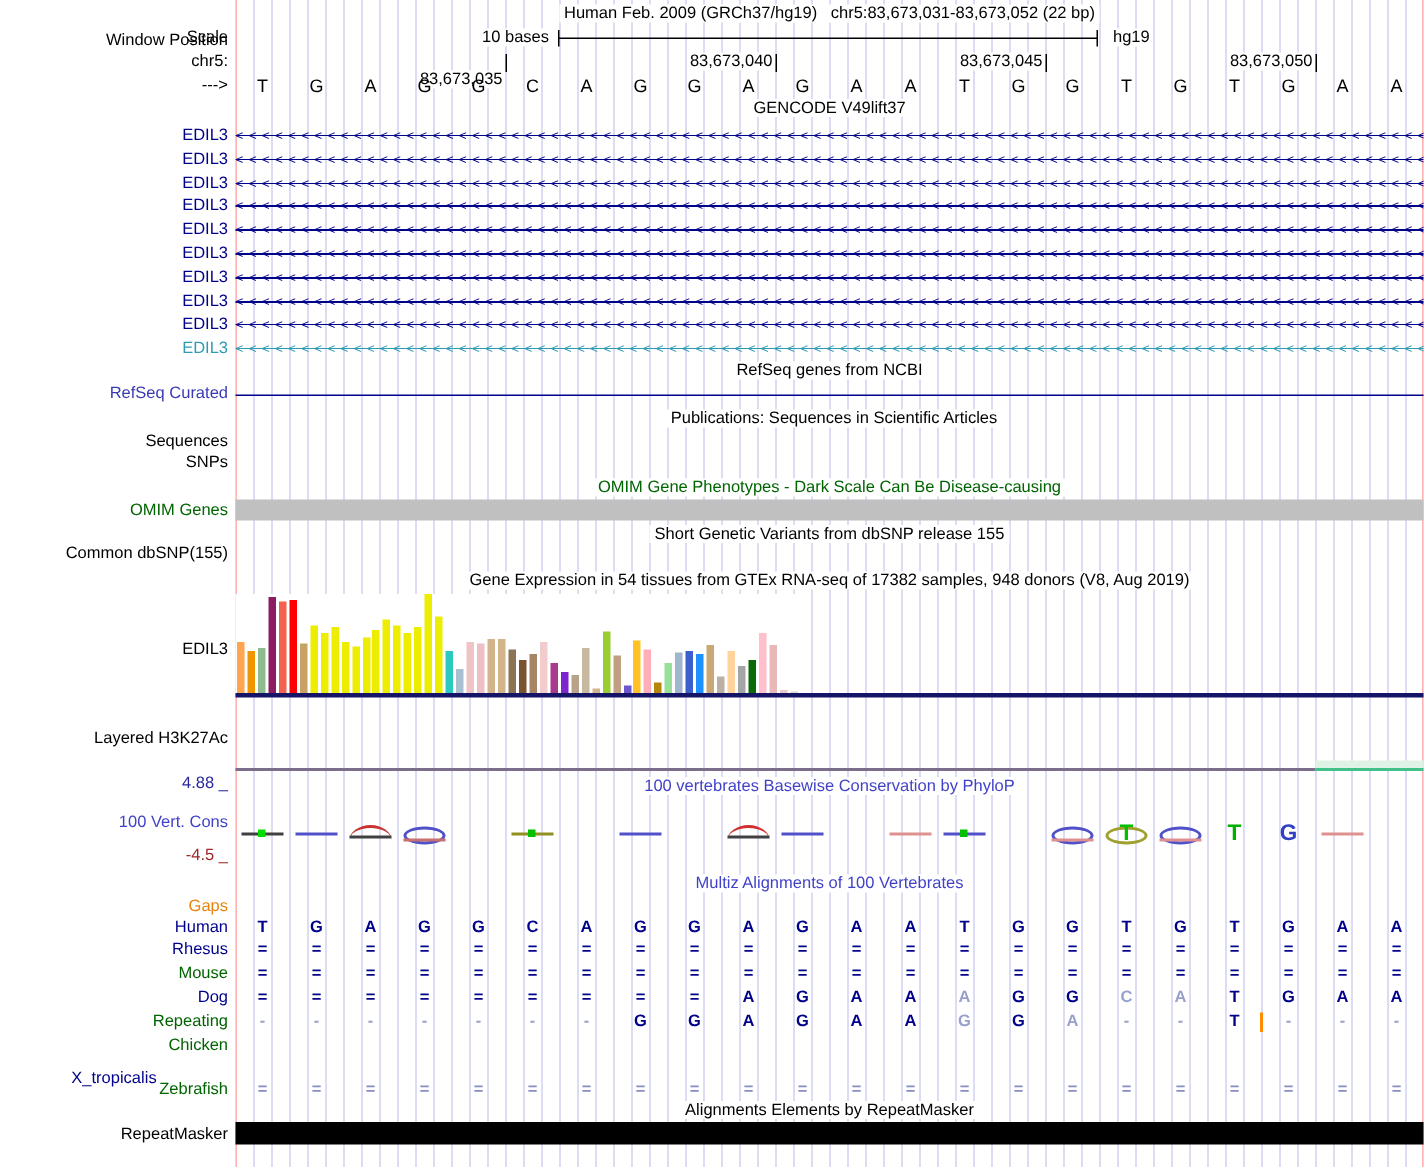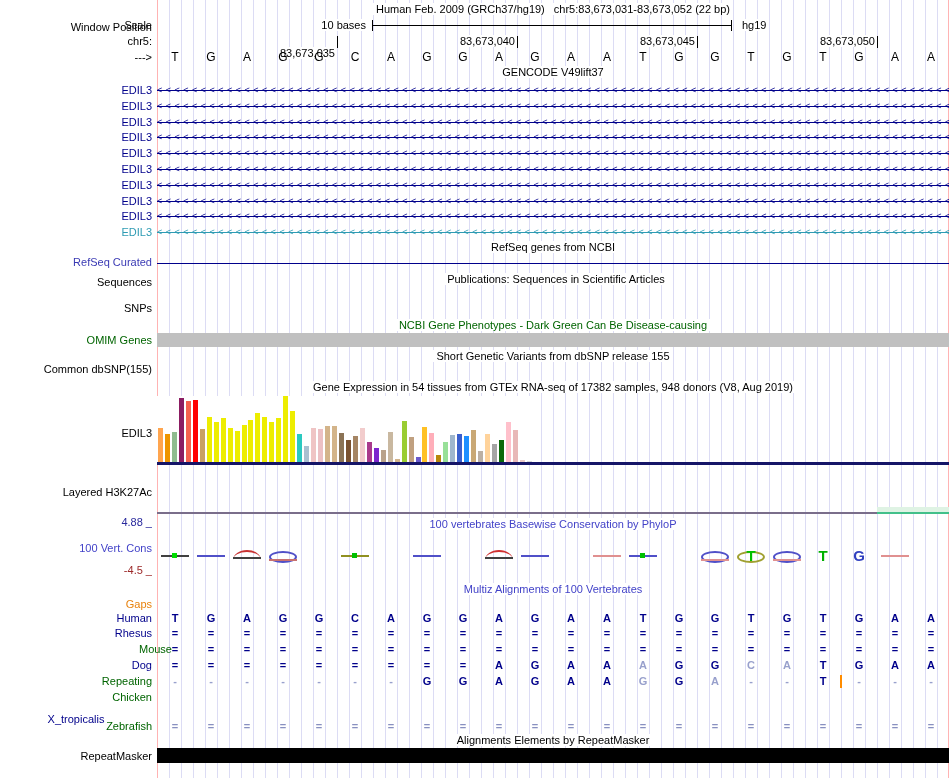--- a/index.html
+++ b/index.html
@@ -114,24 +114,24 @@
       <div class="txrow" style="top: 210.4px; color: rgb(0, 0, 139);">&lt;&lt;&lt;&lt;&lt;&lt;&lt;&lt;&lt;&lt;&lt;&lt;&lt;&lt;&lt;&lt;&lt;&lt;&lt;&lt;&lt;&lt;&lt;&lt;&lt;&lt;&lt;&lt;&lt;&lt;&lt;&lt;&lt;&lt;&lt;&lt;&lt;&lt;&lt;&lt;&lt;&lt;&lt;&lt;&lt;&lt;&lt;&lt;&lt;&lt;&lt;&lt;&lt;&lt;&lt;&lt;&lt;&lt;&lt;&lt;&lt;&lt;&lt;&lt;&lt;&lt;&lt;&lt;&lt;&lt;&lt;&lt;&lt;&lt;&lt;&lt;&lt;&lt;&lt;&lt;&lt;&lt;&lt;&lt;&lt;&lt;&lt;&lt;&lt;&lt;&lt;&lt;</div>
       <div class="llabel" style="top: 226.2px; color: rgb(46, 155, 179);">EDIL3</div>
       <div class="txrow" style="top: 226.2px; color: rgb(46, 155, 179);">&lt;&lt;&lt;&lt;&lt;&lt;&lt;&lt;&lt;&lt;&lt;&lt;&lt;&lt;&lt;&lt;&lt;&lt;&lt;&lt;&lt;&lt;&lt;&lt;&lt;&lt;&lt;&lt;&lt;&lt;&lt;&lt;&lt;&lt;&lt;&lt;&lt;&lt;&lt;&lt;&lt;&lt;&lt;&lt;&lt;&lt;&lt;&lt;&lt;&lt;&lt;&lt;&lt;&lt;&lt;&lt;&lt;&lt;&lt;&lt;&lt;&lt;&lt;&lt;&lt;&lt;&lt;&lt;&lt;&lt;&lt;&lt;&lt;&lt;&lt;&lt;&lt;&lt;&lt;&lt;&lt;&lt;&lt;&lt;&lt;&lt;&lt;&lt;&lt;&lt;&lt;&lt;</div>
     </div>
 
   <div class="title" style="top:241px"><span>RefSeq genes from NCBI</span></div>
   <div class="llabel" style="top:256px;color:#3A3AB4">RefSeq Curated</div>
   <div style="position:absolute;left:157px;top:263px;width:792px;height:1px;background:#00008B"></div>
 
   <div class="title" style="top:273px"><span></span><span>Publications: Sequences in Scientific Articles</span></div>
-  <div class="llabel" style="top:276px">Sequences</div>
+  <div class="llabel" style="top:288px">Sequences</div>
   <div class="llabel" style="top:302px">SNPs</div>
 
-  <div class="title" style="top:319px;color:#006400"><span>NCBI Gene Phenotypes - Dark Green Can Be Disease-causing</span></div>
+  <div class="title" style="top:319px;color:#006400"><span>OMIM Gene Phenotypes - Dark Scale Can Be Disease-causing</span></div>
   <div class="llabel" style="top:334px;color:#006400">OMIM Genes</div>
   <div style="position:absolute;left:157px;top:333px;width:792px;height:14px;background:#C0C0C0"></div>
 
   <div class="title" style="top:350px"><span>Short Genetic Variants from dbSNP release 155</span></div>
   <div class="llabel" style="top:363px">Common dbSNP(155)</div>
 
   <div class="title" style="top:381px"><span>Gene Expression in 54 tissues from GTEx RNA-seq of 17382 samples, 948 donors (V8, Aug 2019)</span></div>
   <div class="llabel" style="top:427px">EDIL3</div>
   <div id="gtex-plot" style="position:absolute;left:157px;top:396px;width:377px;height:66px;background:#fff">
       <div class="bar" style="left: 1px; height: 34.3px; background: rgb(255, 165, 79);"></div>
@@ -313,21 +313,21 @@
         <div class="cell seqcell" style="left: 468px; color: rgb(0, 0, 139);">=</div>
         <div class="cell seqcell" style="left: 504px; color: rgb(0, 0, 139);">=</div>
         <div class="cell seqcell" style="left: 540px; color: rgb(0, 0, 139);">=</div>
         <div class="cell seqcell" style="left: 576px; color: rgb(0, 0, 139);">=</div>
         <div class="cell seqcell" style="left: 612px; color: rgb(0, 0, 139);">=</div>
         <div class="cell seqcell" style="left: 648px; color: rgb(0, 0, 139);">=</div>
         <div class="cell seqcell" style="left: 684px; color: rgb(0, 0, 139);">=</div>
         <div class="cell seqcell" style="left: 720px; color: rgb(0, 0, 139);">=</div>
         <div class="cell seqcell" style="left: 756px; color: rgb(0, 0, 139);">=</div>
       </div>
-      <div class="llabel" style="top: 643px; color: rgb(0, 100, 0); padding-left: 20px;">Mouse</div>
+      <div class="llabel" style="top: 643px; color: rgb(0, 100, 0);">Mouse</div>
       <div style="position: absolute; left: 157px; top: 643px; width: 792px; height: 13px;">
         <div class="cell seqcell" style="left: 0px; color: rgb(0, 0, 139);">=</div>
         <div class="cell seqcell" style="left: 36px; color: rgb(0, 0, 139);">=</div>
         <div class="cell seqcell" style="left: 72px; color: rgb(0, 0, 139);">=</div>
         <div class="cell seqcell" style="left: 108px; color: rgb(0, 0, 139);">=</div>
         <div class="cell seqcell" style="left: 144px; color: rgb(0, 0, 139);">=</div>
         <div class="cell seqcell" style="left: 180px; color: rgb(0, 0, 139);">=</div>
         <div class="cell seqcell" style="left: 216px; color: rgb(0, 0, 139);">=</div>
         <div class="cell seqcell" style="left: 252px; color: rgb(0, 0, 139);">=</div>
         <div class="cell seqcell" style="left: 288px; color: rgb(0, 0, 139);">=</div>

